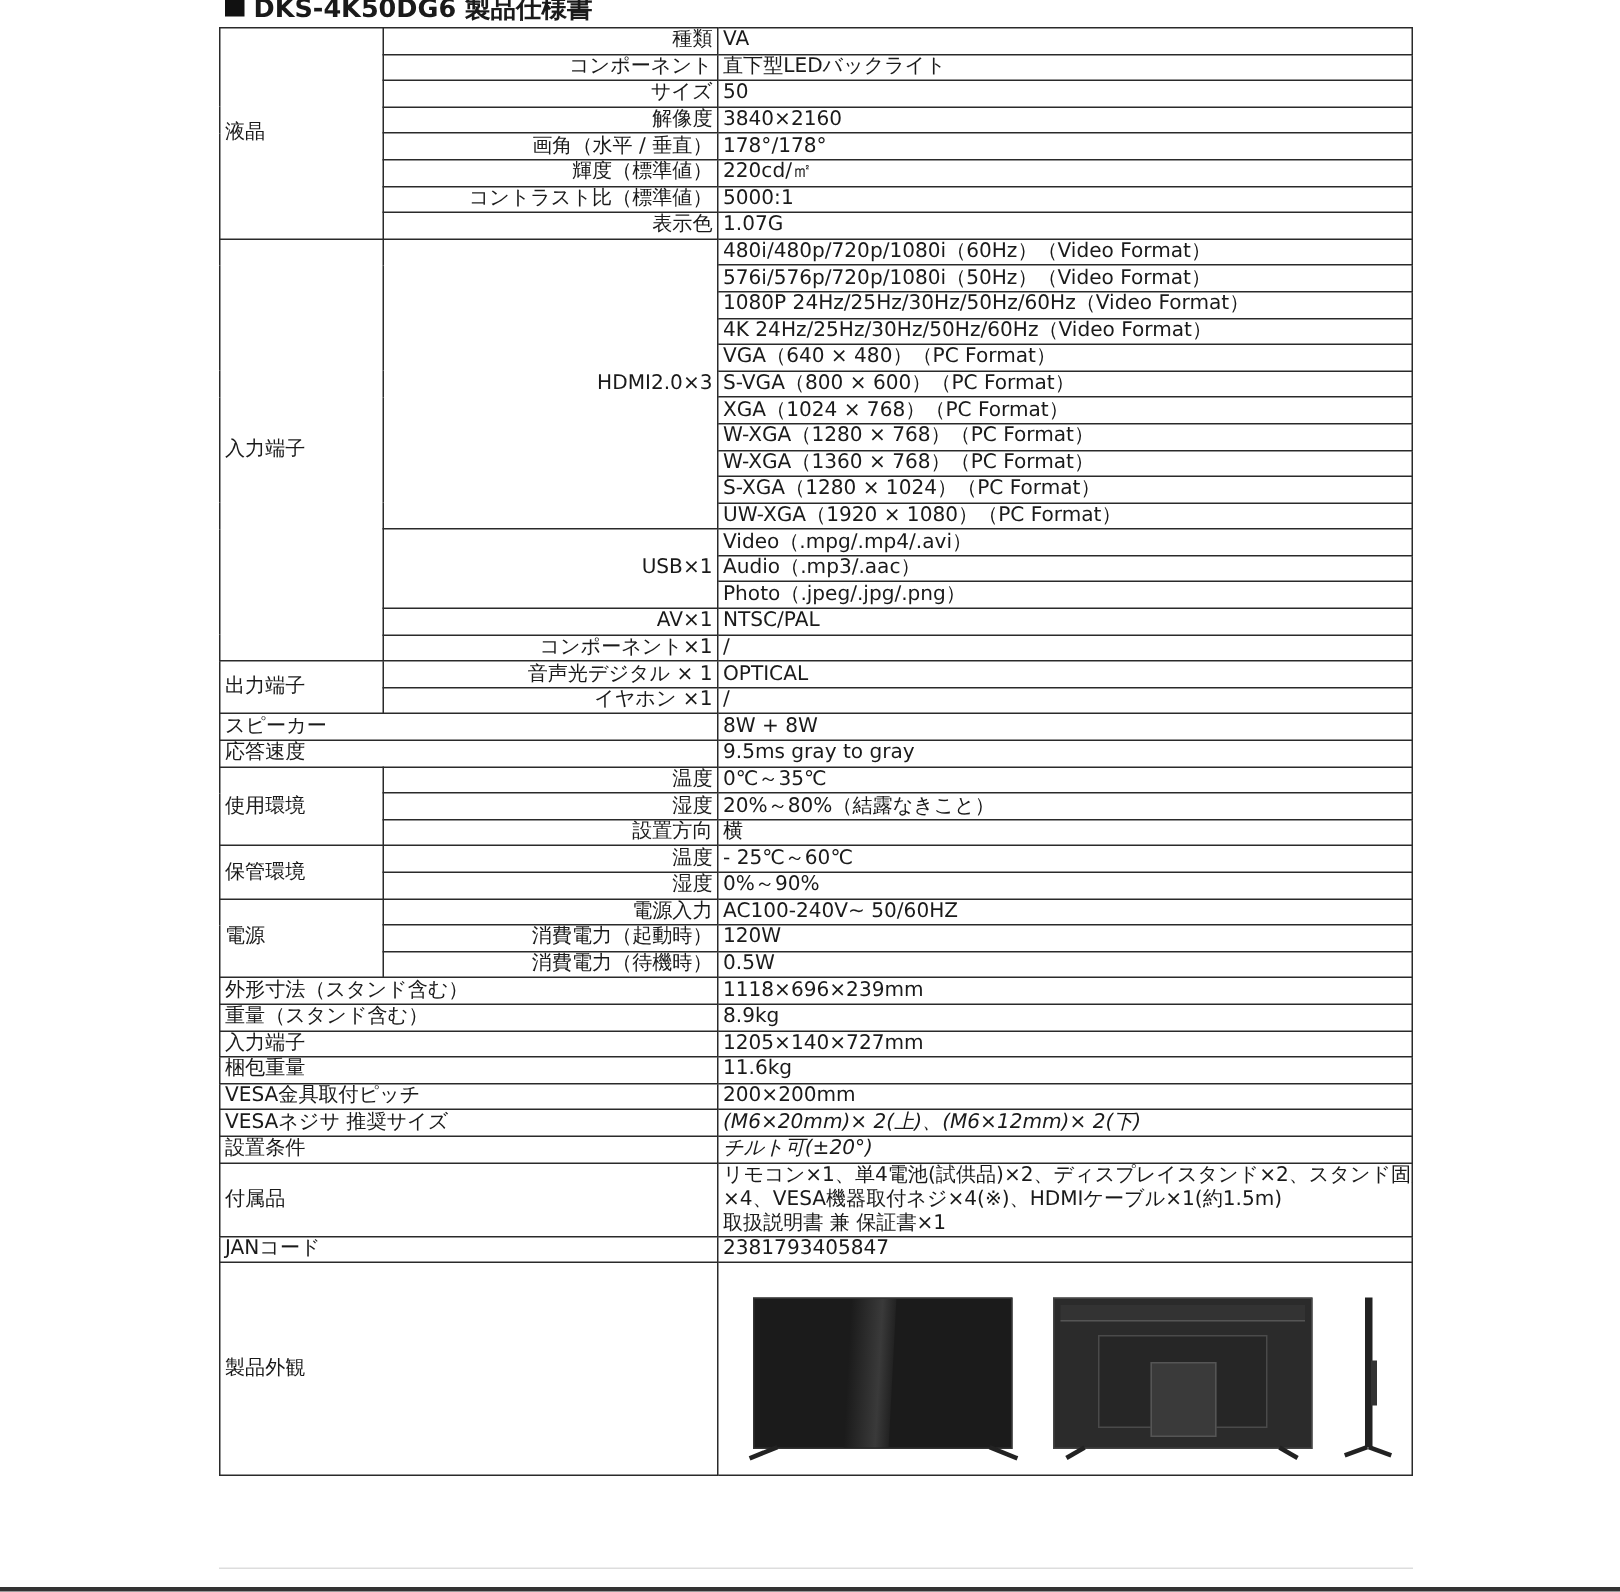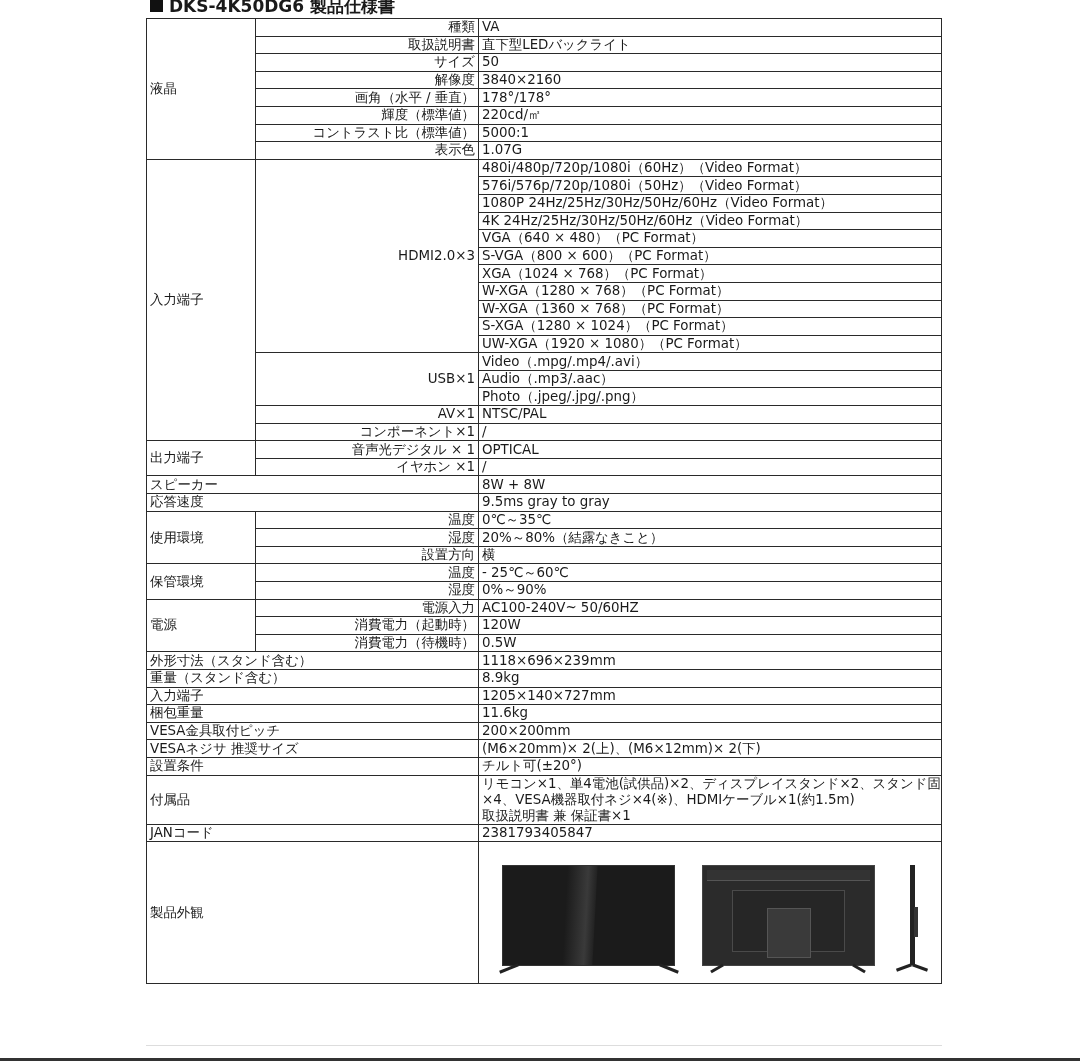--- a/index.html
+++ b/index.html
@@ -9,21 +9,21 @@
            letter-spacing: 0px; white-space: nowrap; line-height: 20px; }
   .title .sq { display: inline-block; width: 13px; height: 13px; background: #111; margin-right: 6px; vertical-align: 0px; }
   table.spec { position: absolute; left: 146px; top: 18px; border-collapse: collapse;
                width: 796px; table-layout: fixed; }
   table.spec td { border: 1.6px solid #2a2a2a; padding: 0 3px; font-size: 13.4px; line-height: 16px;
                   height: 16.6px; white-space: nowrap; overflow: hidden; vertical-align: middle; }
   td.c1 { width: 103px; }
   td.c2 { width: 217px; text-align: right; }
   td.c3 { }
   td.acc { white-space: normal; font-size: 12.2px; line-height: 19px; height: 58px; vertical-align: top; padding-top: 1px; }
-  td.screw { font-size: 12.2px; }
+  td.screw { font-size: 12.2px; font-style: italic; }
   td.look { height: 141px; padding: 0; position: relative; }
   .imgs { position: relative; width: 100%; height: 141px; }
   .tv-front { position: absolute; left: 20px; top: 23px; width: 171px; height: 99px; background: #1b1b1b;
               border: 1px solid #333; }
   .tv-front .shine { position: absolute; left: 62px; top: 0; width: 30px; height: 99px;
                      background: linear-gradient(90deg, #1b1b1b, #3a3a3a 70%, #222 100%); transform: skewX(-3deg); }
   .leg { position: absolute; width: 20px; height: 3px; background: #222; }
   .tv-back { position: absolute; left: 220px; top: 23px; width: 171px; height: 99px; background: #2b2b2b;
              border: 1px solid #444; }
   .tv-back .rib { position: absolute; left: 4px; right: 4px; top: 4px; height: 10px; border-bottom: 1px solid #555; background: #333; }
@@ -48,21 +48,21 @@
       <col>
     </colgroup>
   <tbody>
 
     <tr>
       <td class="c1" rowspan="8">液晶</td>
       <td class="c2">種類</td>
       <td class="c3">VA</td>
     </tr>
     <tr>
-        <td class="c2">取扱説明書</td>
+        <td class="c2">コンポーネント</td>
         <td>直下型LEDバックライト</td>
       </tr>
     <tr>
         <td class="c2">サイズ</td>
         <td>50</td>
       </tr>
     <tr>
         <td class="c2">解像度</td>
         <td>3840×2160</td>
       </tr>

